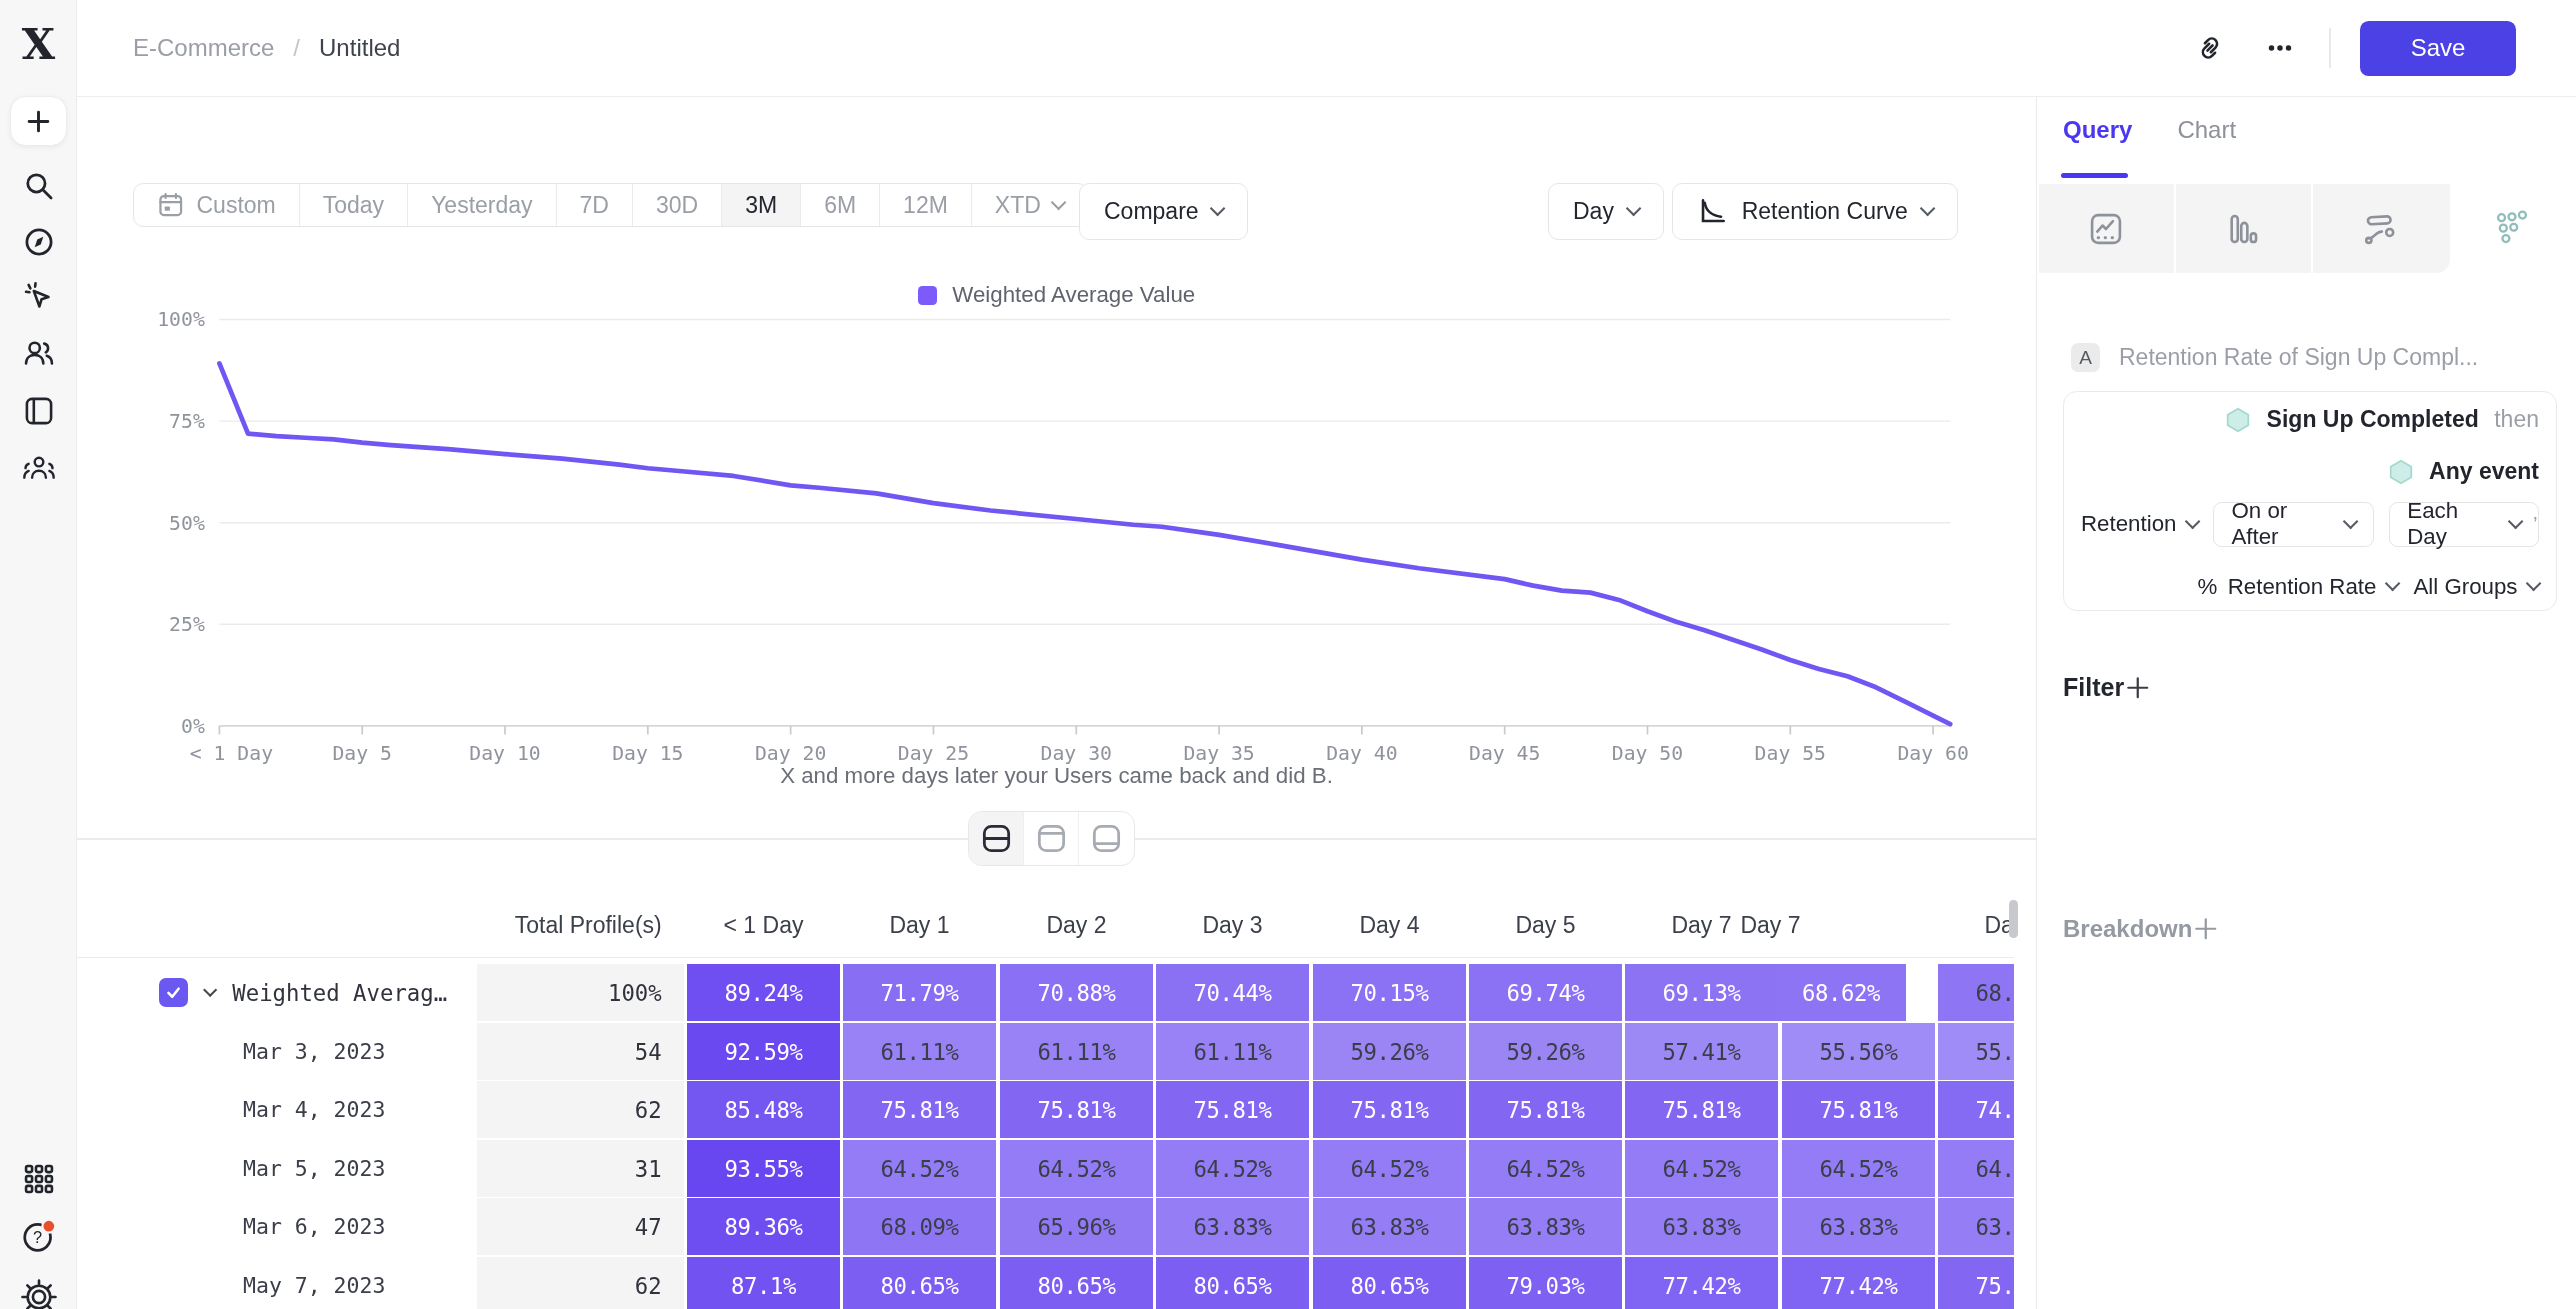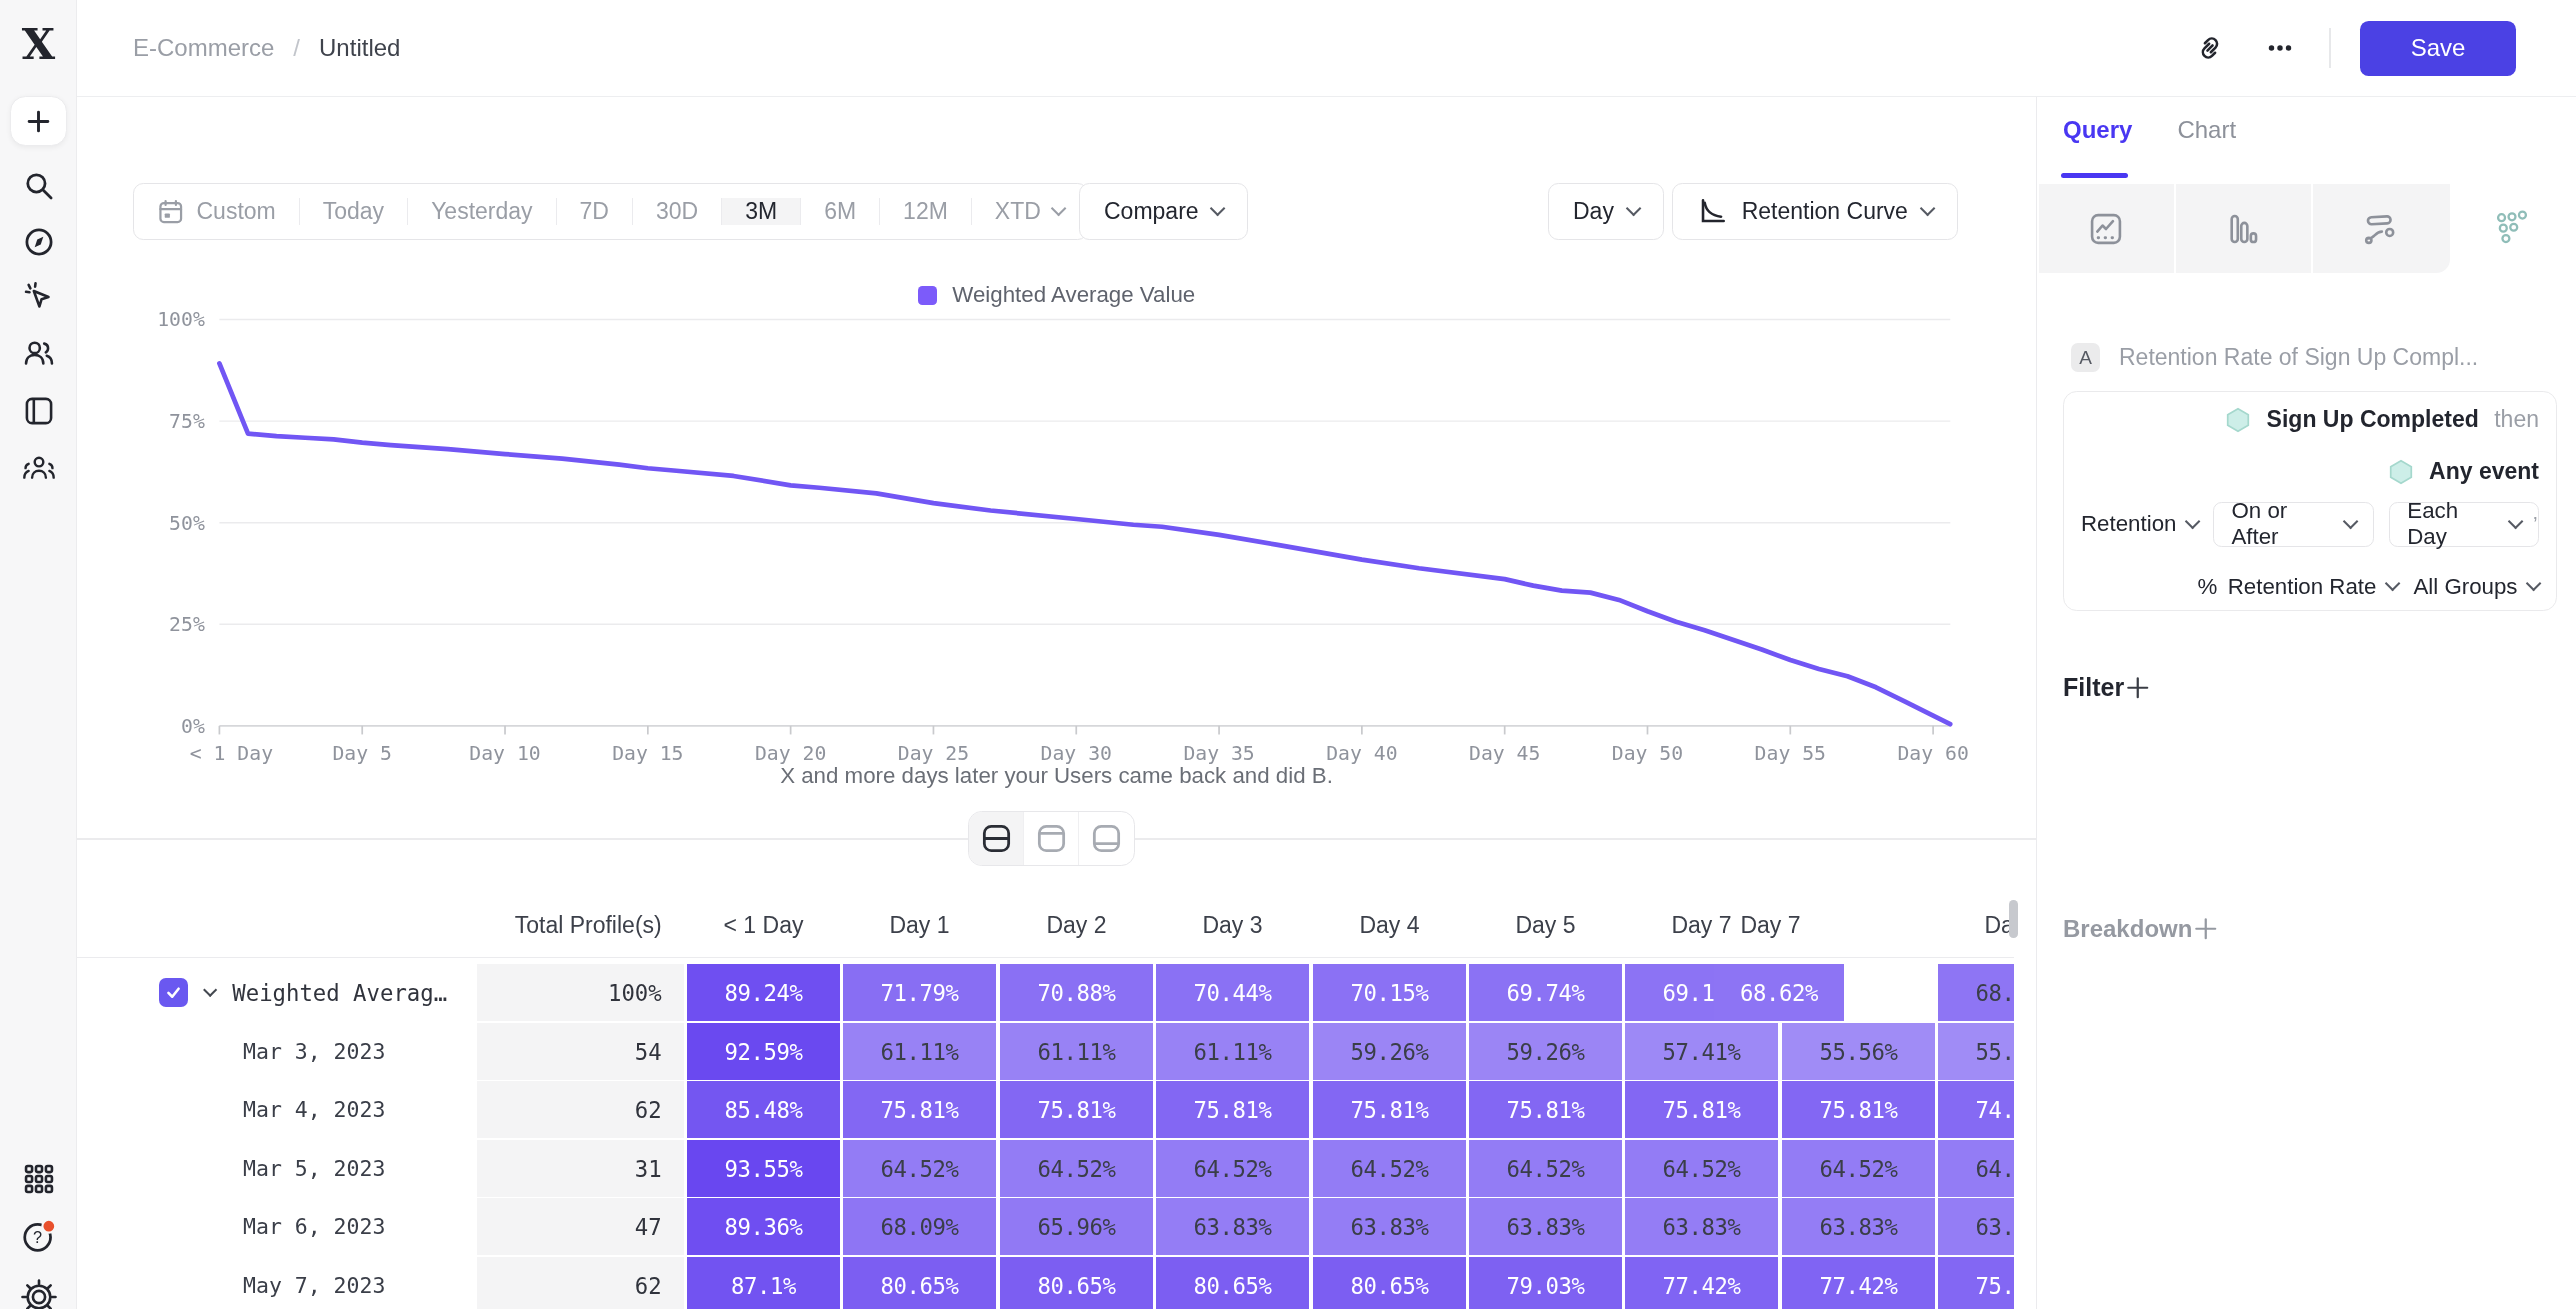--- a/index.html
+++ b/index.html
@@ -23,22 +23,22 @@
   .sidebar { position:absolute; left:0; top:0; bottom:0; width:77px; background:#f7f7f8;
              border-right:1.7px solid #ececee; z-index:7; }
   .logo { position:absolute; left:0; top:19px; width:77px; text-align:center;
           font-family:"DejaVu Serif",serif; font-weight:bold; font-size:43px; color:#23252d; }
   .plus-card { position:absolute; left:10.3px; top:96px; width:57px; height:50px; background:#fff;
                border:1.7px solid #ececee; border-radius:15.5px; display:flex; align-items:center;
                justify-content:center; box-shadow:0 1.7px 5.2px rgba(0,0,0,.05); cursor:pointer; }
   .side-ic { position:absolute; left:0; width:77px; display:flex; justify-content:center; cursor:pointer; }
 
   
-  .range-group { position:absolute; left:133px; top:183px; height:57px; display:inline-flex;
-                 border:1.7px solid #e5e5e8; border-radius:10.3px; overflow:hidden; background:#fff;align-items:center; }
+  .range-group { position:absolute; left:133px; top:183px; height:44px; display:inline-flex;
+                 border:1.7px solid #e5e5e8; border-radius:10.3px; overflow:hidden; background:#fff; }
   .range-btn { display:flex; align-items:center; gap:12px; padding:0 23px; font-size:23px;
                color:#9a9ea6; border-right:1.7px solid #ebebee; cursor:pointer; white-space:nowrap; }
   .range-btn:last-child { border-right:none; }
   .range-btn.active { background:#f4f4f5; color:#23262f; }
   .btn { position:absolute; top:183px; height:57px; display:inline-flex; align-items:center; gap:13.7px;
          padding:0 24px; border:1.7px solid #e5e5e8; border-radius:10.3px; font-size:23px; color:#23262f;
          background:#fff; cursor:pointer; white-space:nowrap; }
   .chev { width:11.2px; height:11.2px; border-right:2.6px solid #565a63; border-bottom:2.6px solid #565a63;
           transform:rotate(45deg); margin-top:-5.2px; flex:none; }
   .chev.gray { border-color:#9a9ea6; }
@@ -357,21 +357,21 @@
           <span class="mono" style="font-size:22.3px;color:#30333c;white-space:nowrap;overflow:hidden;text-overflow:ellipsis;max-width:223px">Weighted Average ...</span>
         </div>
         <div class="cell totalc mono" style="left:400px;width:207px">100%</div>
         <div class="cell valc mono" style="left:610px;width:153px;background:rgb(111,79,241);color:#ffffff">89.24%</div>
         <div class="cell valc mono" style="left:766px;width:153px;background:rgb(136,110,243);color:#ffffff">71.79%</div>
         <div class="cell valc mono" style="left:923px;width:153px;background:rgb(138,112,244);color:#ffffff">70.88%</div>
         <div class="cell valc mono" style="left:1079px;width:153px;background:rgb(138,113,244);color:#ffffff">70.44%</div>
         <div class="cell valc mono" style="left:1236px;width:153px;background:rgb(139,113,244);color:#ffffff">70.15%</div>
         <div class="cell valc mono" style="left:1392px;width:153px;background:rgb(139,114,244);color:#ffffff">69.74%</div>
         <div class="cell valc mono" style="left:1548px;width:153px;background:rgb(140,115,244);color:#ffffff">69.13%</div>
-        <div class="cell valc mono" style="left:1637px;width:130px;background:rgb(141,116,244);color:#ffffff">68.62%</div>
+        <div class="cell valc mono" style="left:1699px;width:130px;background:rgb(141,116,244);color:#ffffff">68.62%</div>
         <div class="cell valc mono" style="left:1861px;width:153px;background:rgb(142,117,244);color:#3a3e48">68.11%</div>
       </div>
       <div class="t-row" style="top: 129px;">
         <div class="cell" style="left:82px;width:316px;gap:17px">
           <span class="mono" style="font-size:21.5px;color:#3a3e48;margin-left:84px;white-space:nowrap;overflow:hidden;text-overflow:ellipsis;max-width:223px">Mar 3, 2023</span>
         </div>
         <div class="cell totalc mono" style="left:400px;width:207px">54</div>
         <div class="cell valc mono" style="left:610px;width:153px;background:rgb(106,73,240);color:#ffffff">92.59%</div>
         <div class="cell valc mono" style="left:766px;width:153px;background:rgb(152,130,245);color:#3a3e48">61.11%</div>
         <div class="cell valc mono" style="left:923px;width:153px;background:rgb(152,130,245);color:#3a3e48">61.11%</div>

